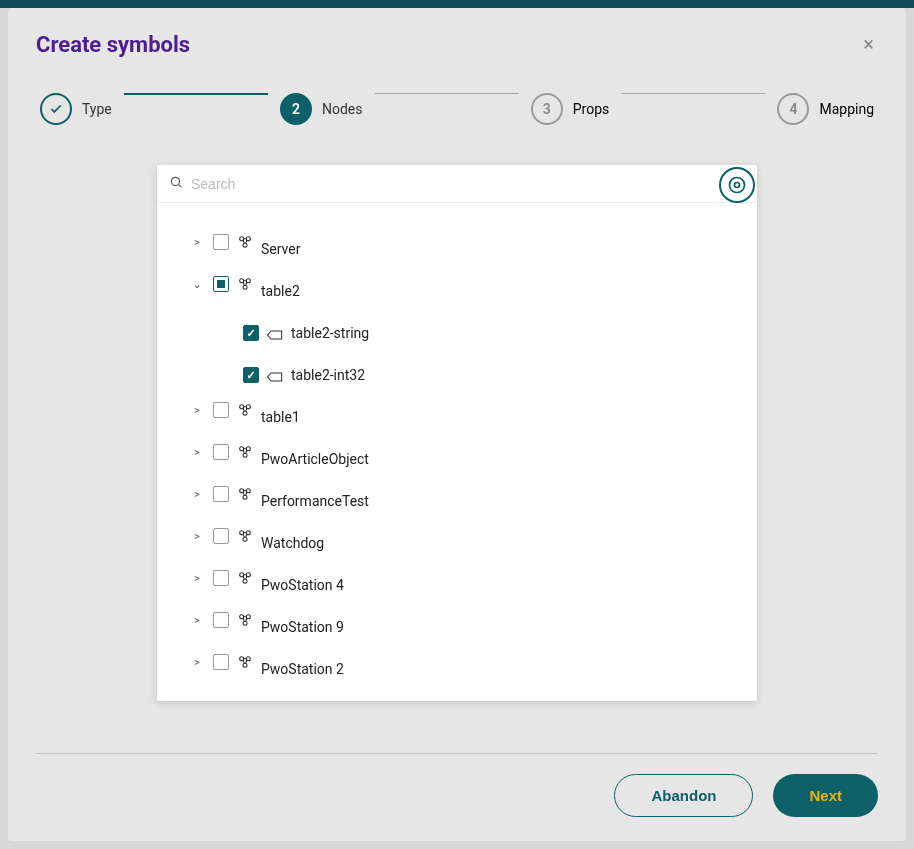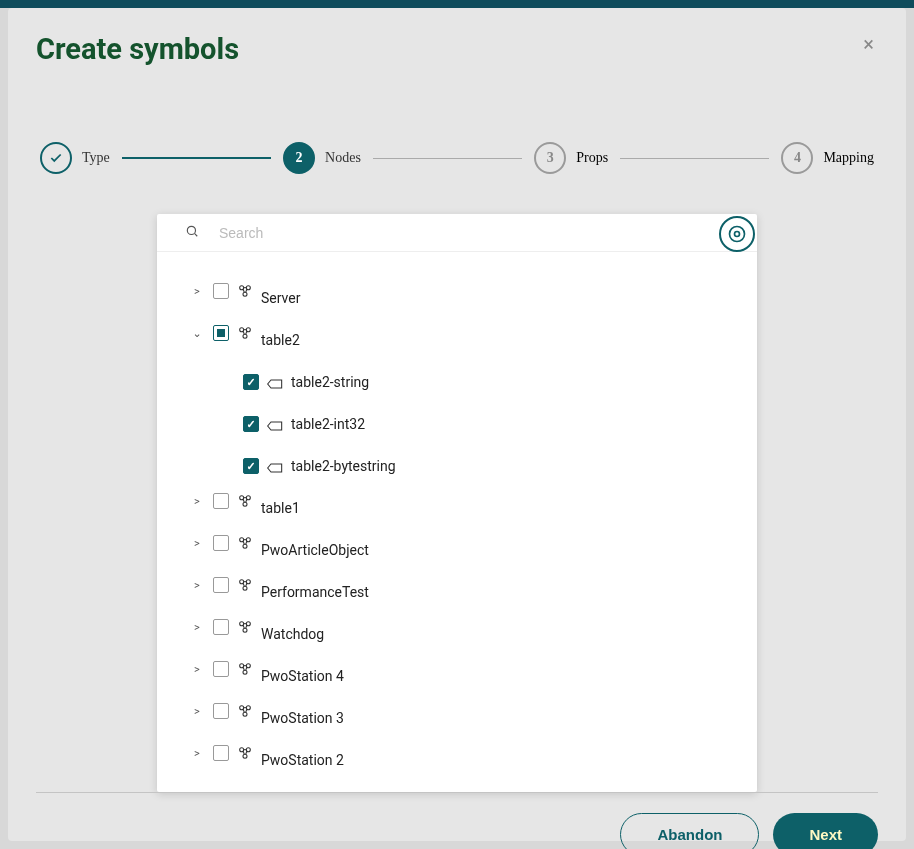--- a/index.html
+++ b/index.html
@@ -26,37 +26,36 @@
       padding: 24px 28px;
       display: flex;
       flex-direction: column;
     }
     .modal-header {
       display: flex;
       justify-content: space-between;
       align-items: flex-start;
     }
     .modal-title {
-      font-size: 29px;
+      font-size: 22px;
       font-weight: 700;
-      color: #14532d;
+      color: #4c1d95;
     }
     .close-btn {
       font-size: 20px;
       color: #888;
       cursor: pointer;
       line-height: 1;
       padding: 2px 4px;
     }
     .stepper {
       display: flex;
-      align-items: center;
-      margin-top: 76px;
+      align-items: flex-start;
+      margin-top: 36px;
       padding: 0 4px;
-      font-family: Liberation Serif, serif;
     }
     .step {
       display: flex;
       align-items: center;
       gap: 10px;
     }
     .step-circle {
       width: 32px;
       height: 32px;
       border-radius: 50%;
@@ -98,23 +97,23 @@
       margin: 40px auto 0 auto;
       width: 600px;
       border-radius: 2px;
       box-shadow: 0 2px 8px rgba(0,0,0,0.15);
       display: flex;
       flex-direction: column;
     }
     .search-row {
       display: flex;
       align-items: center;
-      padding: 10px 28px;
+      padding: 10px 12px;
       border-bottom: 1px solid #eee;
-      gap: 20px;
+      gap: 8px;
       position: relative;
     }
     .search-icon {
       color: #555;
       font-size: 14px;
     }
     .search-input {
       flex: 1;
       border: none;
       outline: none;
@@ -200,38 +199,38 @@
     }
     .child { padding-left: 50px; align-items: flex-end; }
     .root-row { padding-left: 20px; }
 
     .footer {
       margin-top: auto;
       border-top: 1px solid #c4c4c4;
       padding-top: 20px;
       display: flex;
       justify-content: flex-end;
-      gap: 14px;
+      gap: 20px;
     }
     .btn {
       padding: 12px 36px;
       border-radius: 999px;
       font-size: 15px;
       font-weight: 600;
       cursor: pointer;
       border: none;
     }
     .btn-outline {
       background: transparent;
       border: 1.5px solid #0d6068;
       color: #0d6068;
     }
     .btn-primary {
       background: #0d6068;
-      color: #fef9c3;
+      color: #eab308;
     }
   </style>
 </head>
 <body>
 
 <div class="top-bar"></div>
 
 <div class="modal">
   <div class="modal-header">
     <h1 class="modal-title">Create symbols</h1>
@@ -325,30 +324,20 @@
         <div class="tree-row child">
           <span class="expander empty">&gt;</span>
           <span class="cb checked"></span>
           <span class="node-icon">
             <svg width="16" height="12" viewBox="0 0 24 16" fill="none" stroke="currentColor" stroke-width="1.6">
               <path d="M6 2 H22 V14 H6 L1 8 Z"></path>
             </svg>
           </span>
           <span class="node-label">table2-int32</span>
         </div>
-        <div class="tree-row child">
-          <span class="expander empty">&gt;</span>
-          <span class="cb checked"></span>
-          <span class="node-icon">
-            <svg width="16" height="12" viewBox="0 0 24 16" fill="none" stroke="currentColor" stroke-width="1.6">
-              <path d="M6 2 H22 V14 H6 L1 8 Z"></path>
-            </svg>
-          </span>
-          <span class="node-label">table2-bytestring</span>
-        </div>
         <div class="tree-row root-row">
           <span class="expander">&gt;</span>
           <span class="cb "></span>
           <span class="node-icon">
             <svg width="16" height="16" viewBox="0 0 24 24" fill="none" stroke="currentColor" stroke-width="1.6">
               <circle cx="7" cy="7" r="3"></circle>
               <circle cx="17" cy="7" r="3"></circle>
               <circle cx="12" cy="17" r="3"></circle>
               <line x1="9" y1="9" x2="11" y2="14"></line>
               <line x1="15" y1="9" x2="13" y2="14"></line>
@@ -423,21 +412,21 @@
           <span class="node-icon">
             <svg width="16" height="16" viewBox="0 0 24 24" fill="none" stroke="currentColor" stroke-width="1.6">
               <circle cx="7" cy="7" r="3"></circle>
               <circle cx="17" cy="7" r="3"></circle>
               <circle cx="12" cy="17" r="3"></circle>
               <line x1="9" y1="9" x2="11" y2="14"></line>
               <line x1="15" y1="9" x2="13" y2="14"></line>
               <line x1="10" y1="7" x2="14" y2="7"></line>
             </svg>
           </span>
-          <span class="node-label">PwoStation 3</span>
+          <span class="node-label">PwoStation 9</span>
         </div>
         <div class="tree-row root-row">
           <span class="expander">&gt;</span>
           <span class="cb "></span>
           <span class="node-icon">
             <svg width="16" height="16" viewBox="0 0 24 24" fill="none" stroke="currentColor" stroke-width="1.6">
               <circle cx="7" cy="7" r="3"></circle>
               <circle cx="17" cy="7" r="3"></circle>
               <circle cx="12" cy="17" r="3"></circle>
               <line x1="9" y1="9" x2="11" y2="14"></line>

